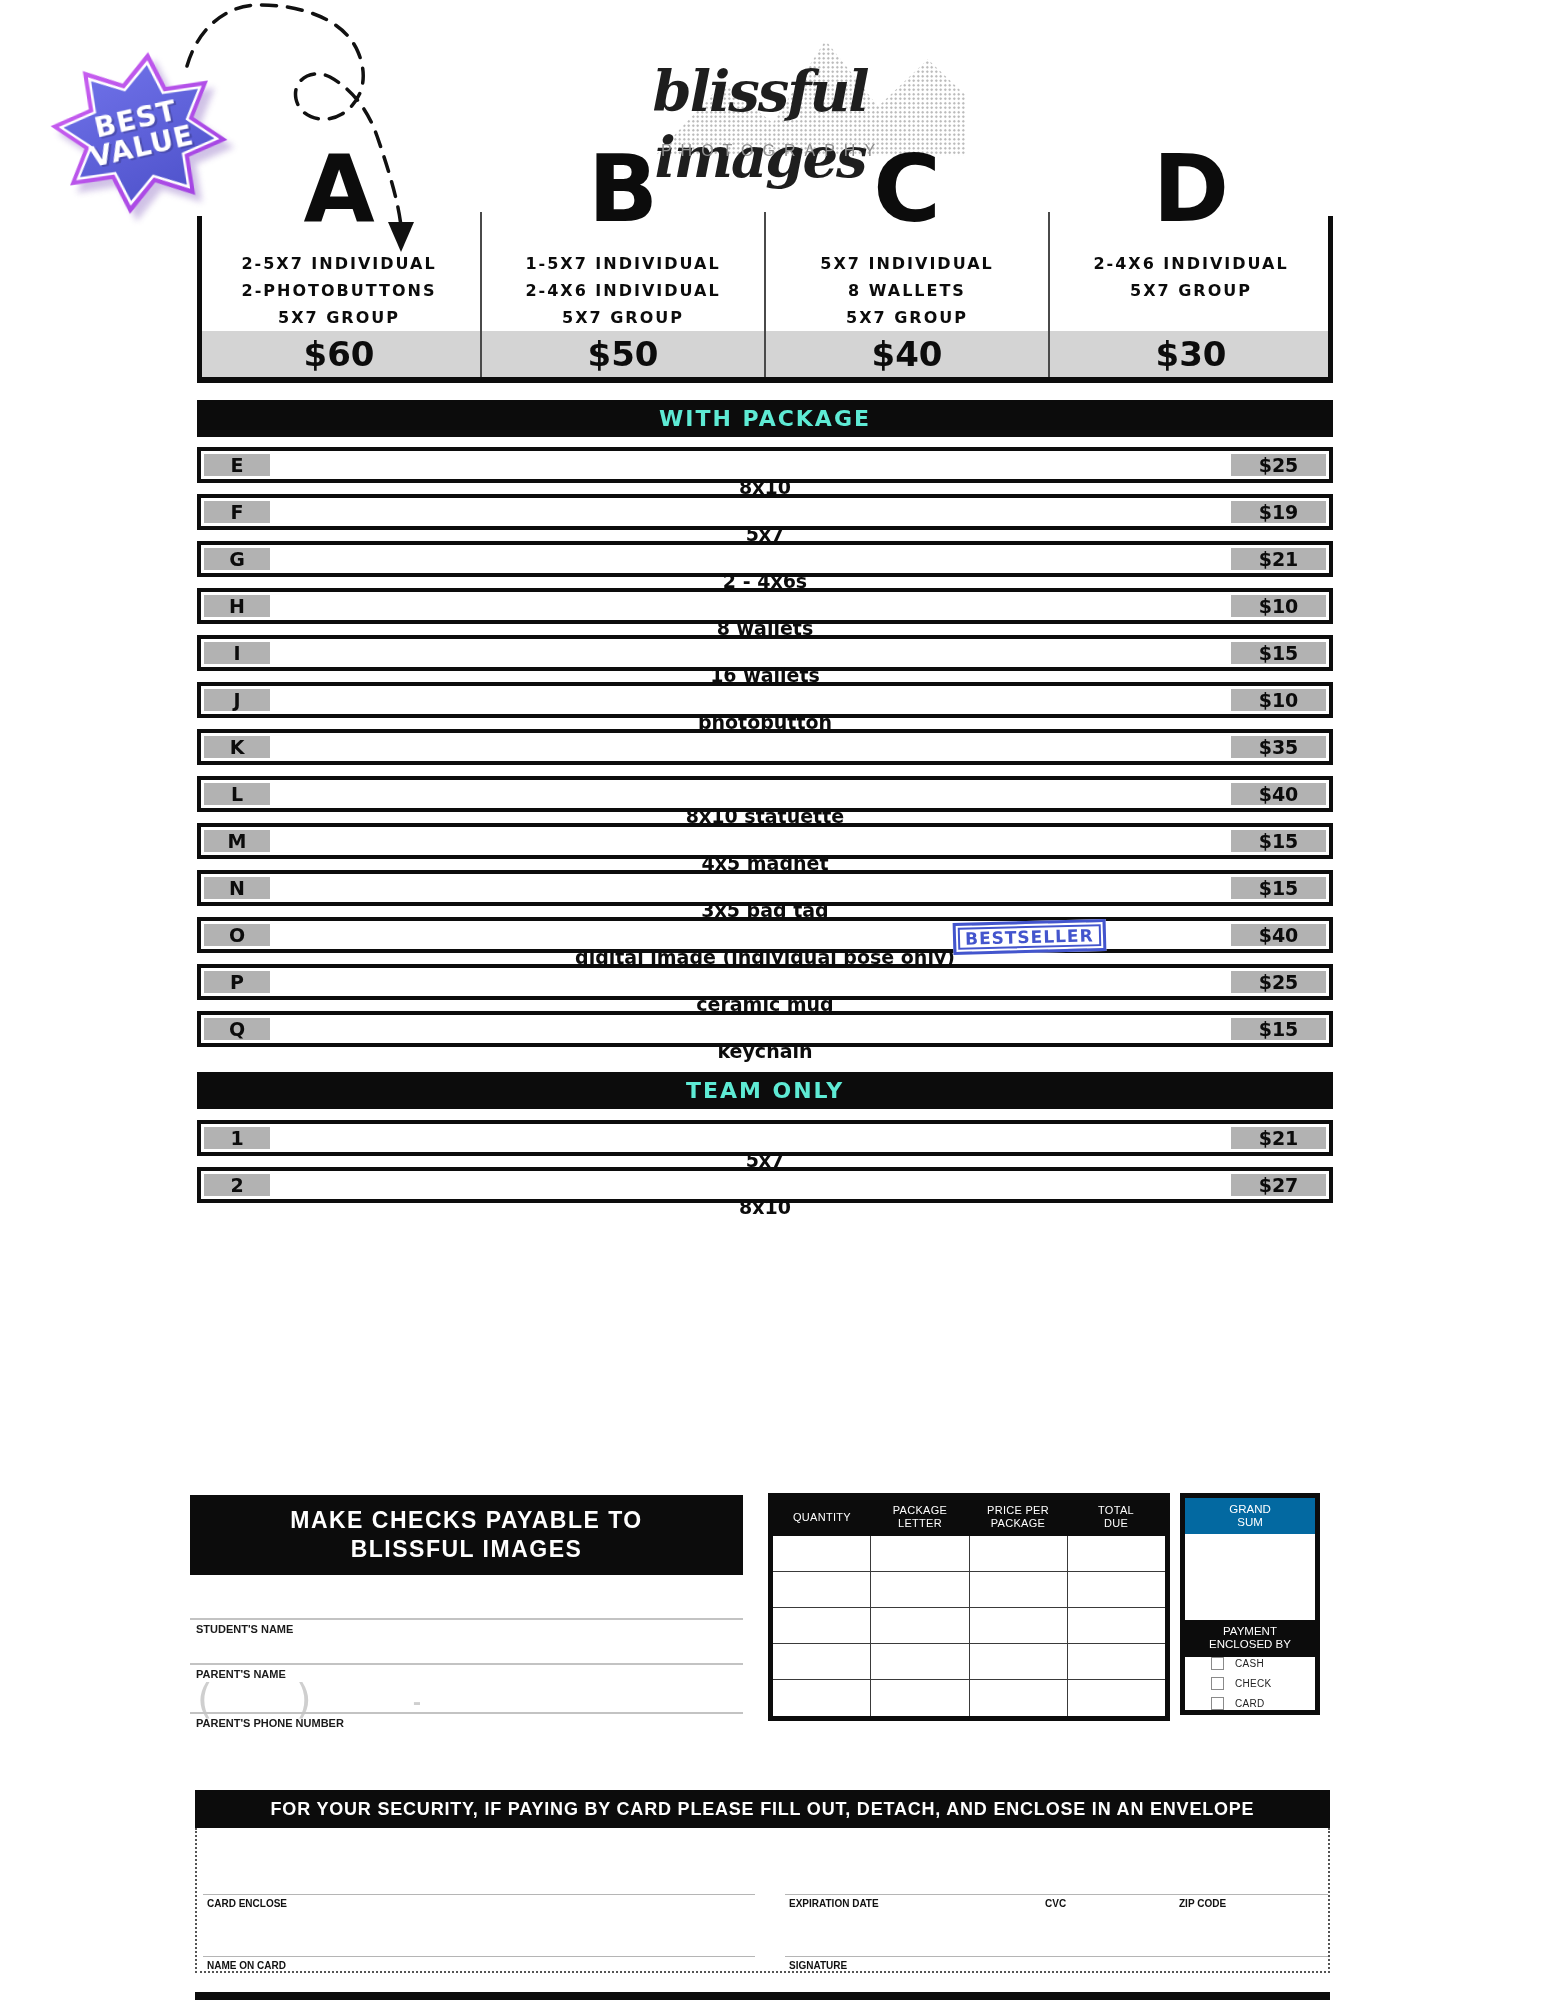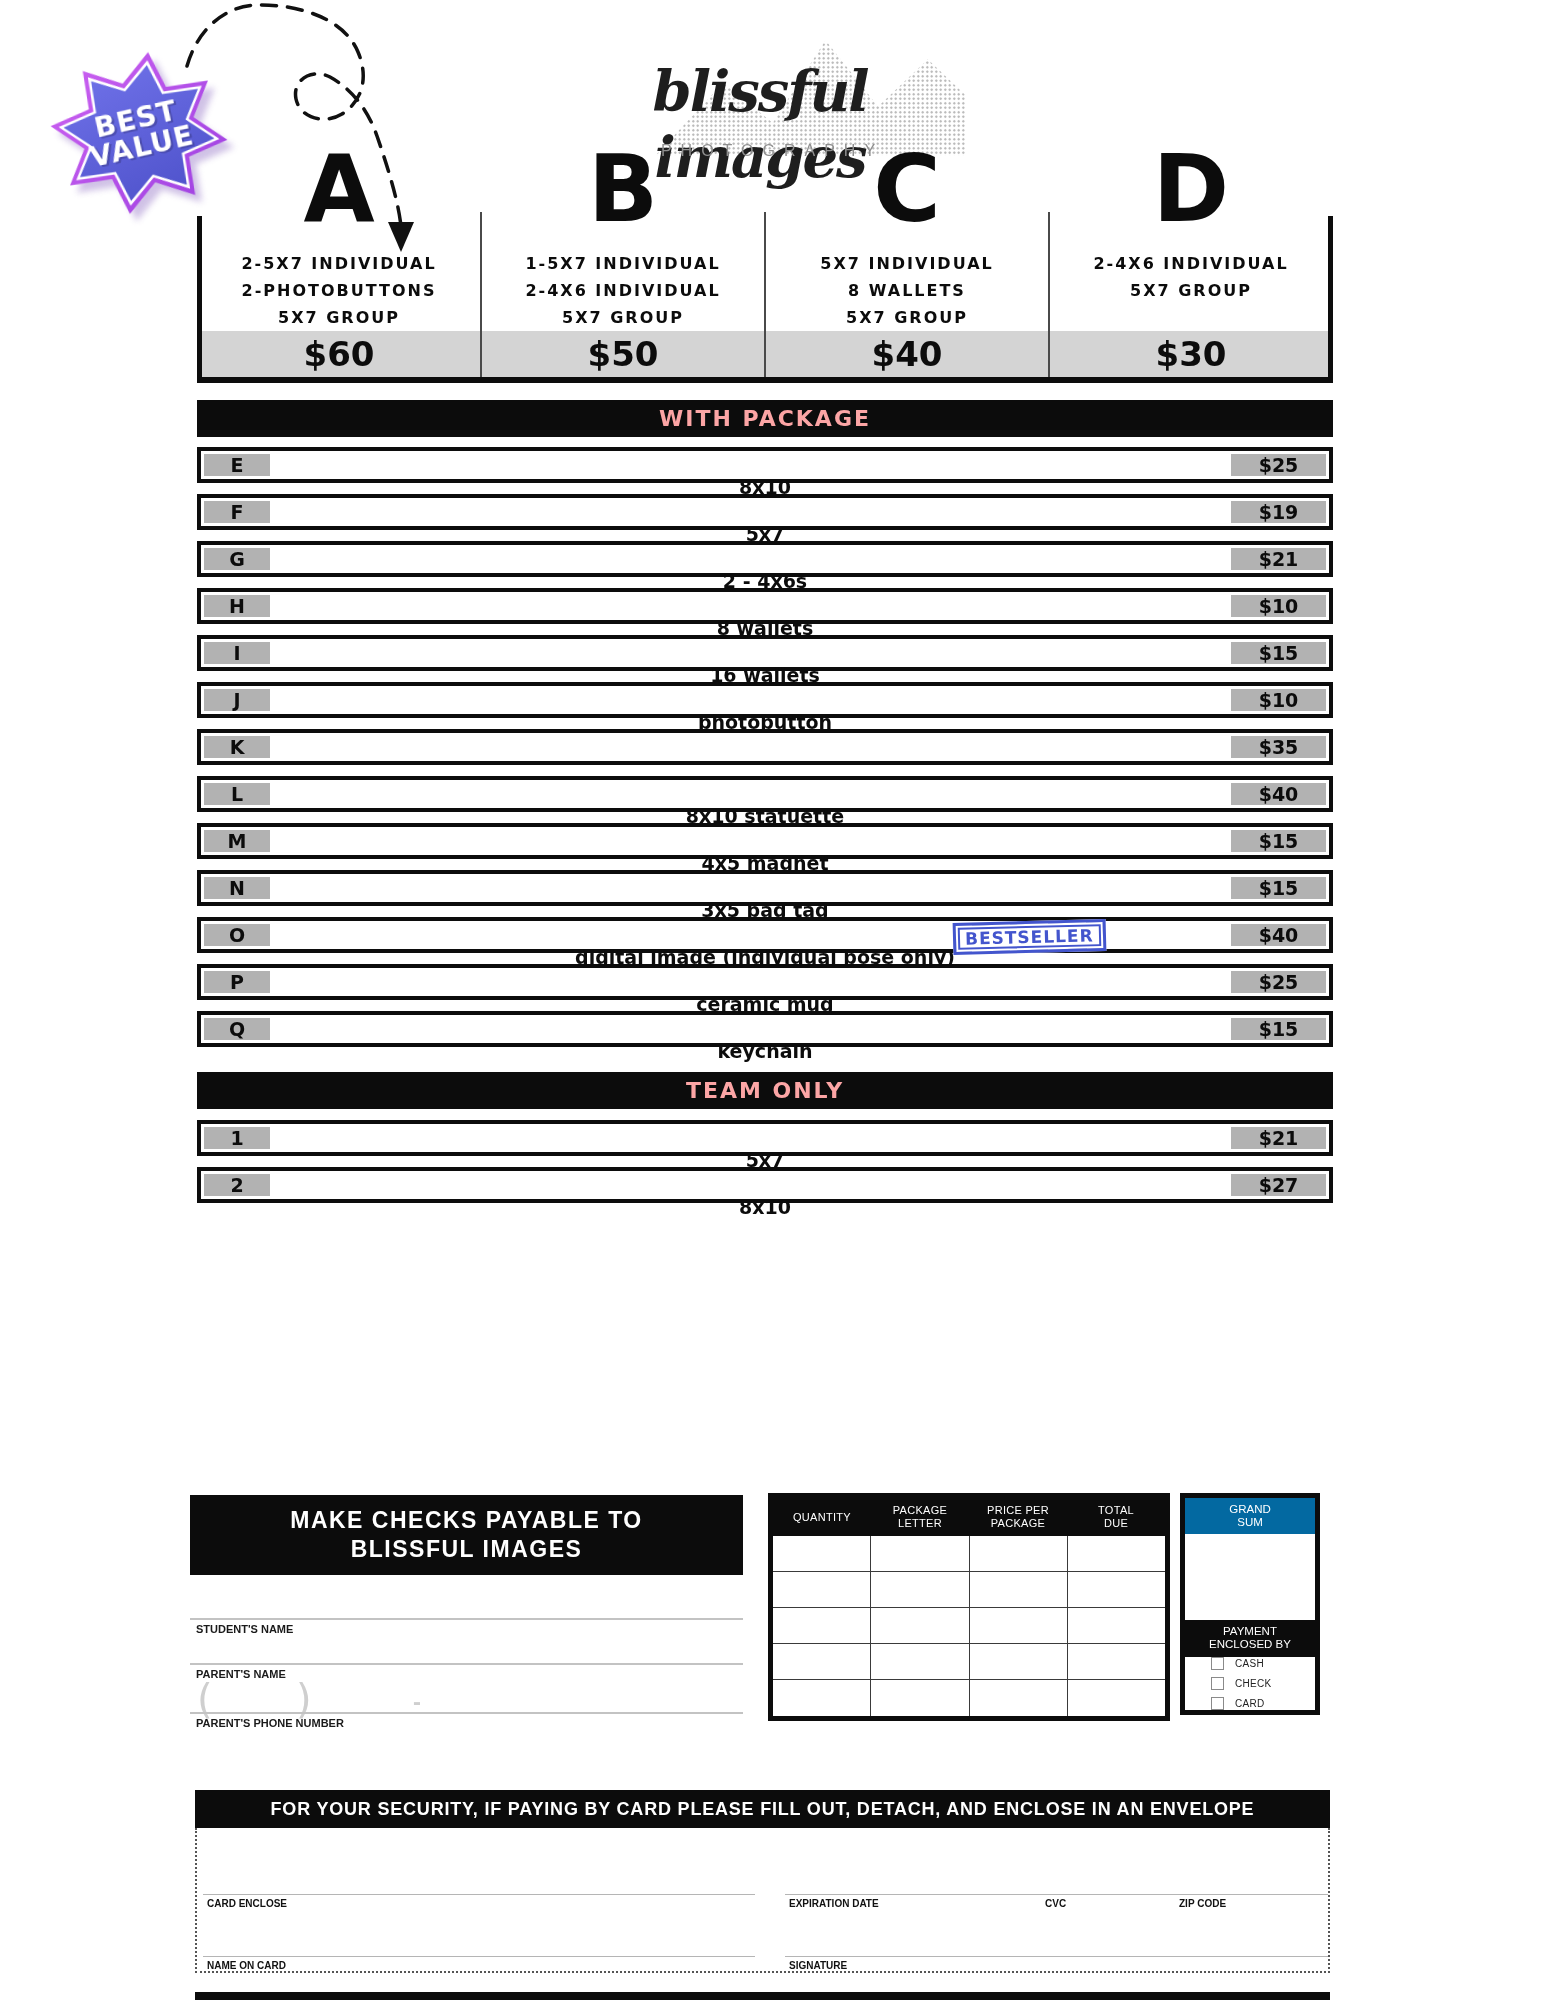--- a/index.html
+++ b/index.html
@@ -39,21 +39,21 @@
   .pkg-div{position:absolute;top:52px;width:2px;height:165px;background:#4a4a4a;}
   .pkg-col{position:absolute;top:0;width:284px;height:223px;}
   .pkg-letter{position:absolute;top:-16px;width:100%;text-align:center;font-size:92px;line-height:92px;
               font-weight:bold;font-family:"DejaVu Sans",sans-serif;}
   .pkg-items{position:absolute;top:90px;width:100%;text-align:center;}
   .pkg-item{font-size:16px;font-weight:bold;letter-spacing:2px;line-height:27px;font-family:"DejaVu Sans",sans-serif;}
   .pkg-price{position:absolute;top:171px;width:100%;height:46px;text-align:center;line-height:46px;
              font-size:34px;font-weight:bold;font-family:"DejaVu Sans",sans-serif;}
 
   
-  .bar{position:absolute;left:197px;width:1136px;height:37px;background:#0c0c0c;color:#fca5a5;
+  .bar{position:absolute;left:197px;width:1136px;height:37px;background:#0c0c0c;color:#5eead4;
        font-weight:bold;font-size:22px;letter-spacing:2px;text-align:center;line-height:38px;
        font-family:"DejaVu Sans",sans-serif;}
 
   
   .item-row{position:absolute;left:197px;width:1136px;height:36px;border:4px solid #0c0c0c;
             background:#fff;box-sizing:border-box;}
   .row-letter{position:absolute;left:3px;top:3px;bottom:3px;width:66px;background:#b2b2b2;
               font-weight:bold;font-size:19px;display:flex;align-items:center;justify-content:center;
               font-family:"DejaVu Sans",sans-serif;}
   .row-price{position:absolute;right:3px;top:3px;bottom:3px;width:95px;background:#b2b2b2;

